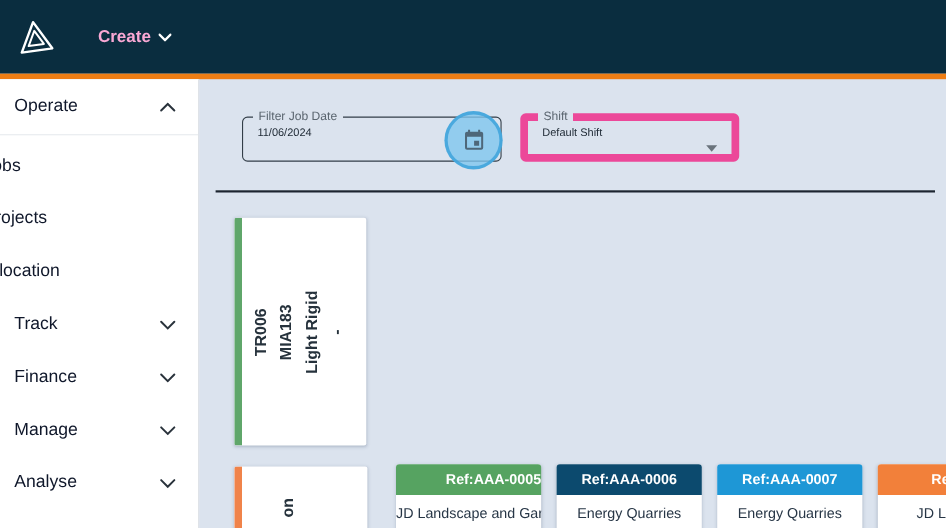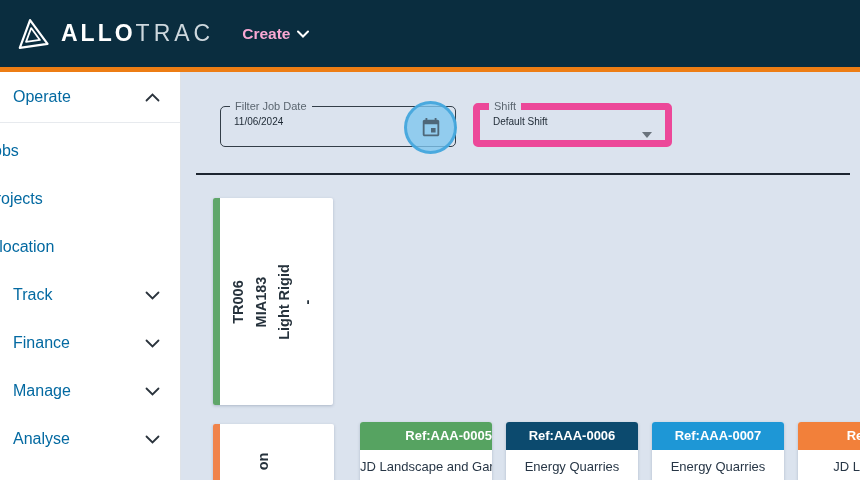--- a/index.html
+++ b/index.html
@@ -15,21 +15,21 @@
   .brand .bold { font-weight:700; }
   .brand .light { font-weight:300; color:#cdd7dd; letter-spacing:4px; }
   .create { margin-left:28px; display:flex; align-items:center; gap:7px; color:#f9a8d4;
             font-size:15.5px; font-weight:600; cursor:pointer; }
   .accentbar { position:absolute; left:0; top:67px; width:860px; height:5px; background:#ed7d14; }
 
   
   .sidebar { position:absolute; left:0; top:72px; width:181px; height:408px; background:#ffffff;
              border-right:1px solid #dfe3e8; overflow:hidden; }
   .side-row { height:48px; display:flex; align-items:center; padding:0 20px 0 13px;
-              font-size:16px; color:#0369a1; cursor:pointer; }
+              font-size:16px; color:#0f172a; cursor:pointer; }
   .side-row .lbl { flex:1; }
   .side-row.group-head { height:50px; }
   .side-divider { height:1px; background:#e7eaee; }
   .sub-list { padding-top:4px; }
   .side-row.sub .lbl { margin-left:-28px; }
 
   
   fieldset.mui { position:absolute; margin:0; padding:0; border-radius:5px; height:47px; }
   fieldset.mui legend { font-size:11px; color:#5b6670; padding:0 5px; margin-left:9px; line-height:13px; }
   fieldset.date { left:220px; top:100px; width:236px; border:1.5px solid #333e48; }
@@ -69,21 +69,20 @@
 </head>
 <body>
 
 <div class="stage">
 
   <div class="topbar">
     <svg class="logo" viewBox="0 0 36 36">
       <path d="M18 4 L32 30 L4 30 Z" fill="none" stroke="#ffffff" stroke-width="2.2" stroke-linejoin="round" transform="rotate(-8 18 18)"></path>
       <path d="M18 12 L25 25 L11 25 Z" fill="none" stroke="#ffffff" stroke-width="1.8" stroke-linejoin="round" transform="rotate(-8 18 18)"></path>
     </svg>
-    <div class="brand"><span class="bold">ALLO</span><span class="light">TRAC</span></div>
     <div class="create">
       <span>Create</span>
       <svg width="12" height="8" viewBox="0 0 12 8">
         <polyline points="1,1.5 6,6.5 11,1.5" fill="none" stroke="#ffffff" stroke-width="2" stroke-linecap="round"></polyline>
       </svg>
     </div>
   </div>
   <div class="accentbar"></div>
 
   <div class="sidebar">

